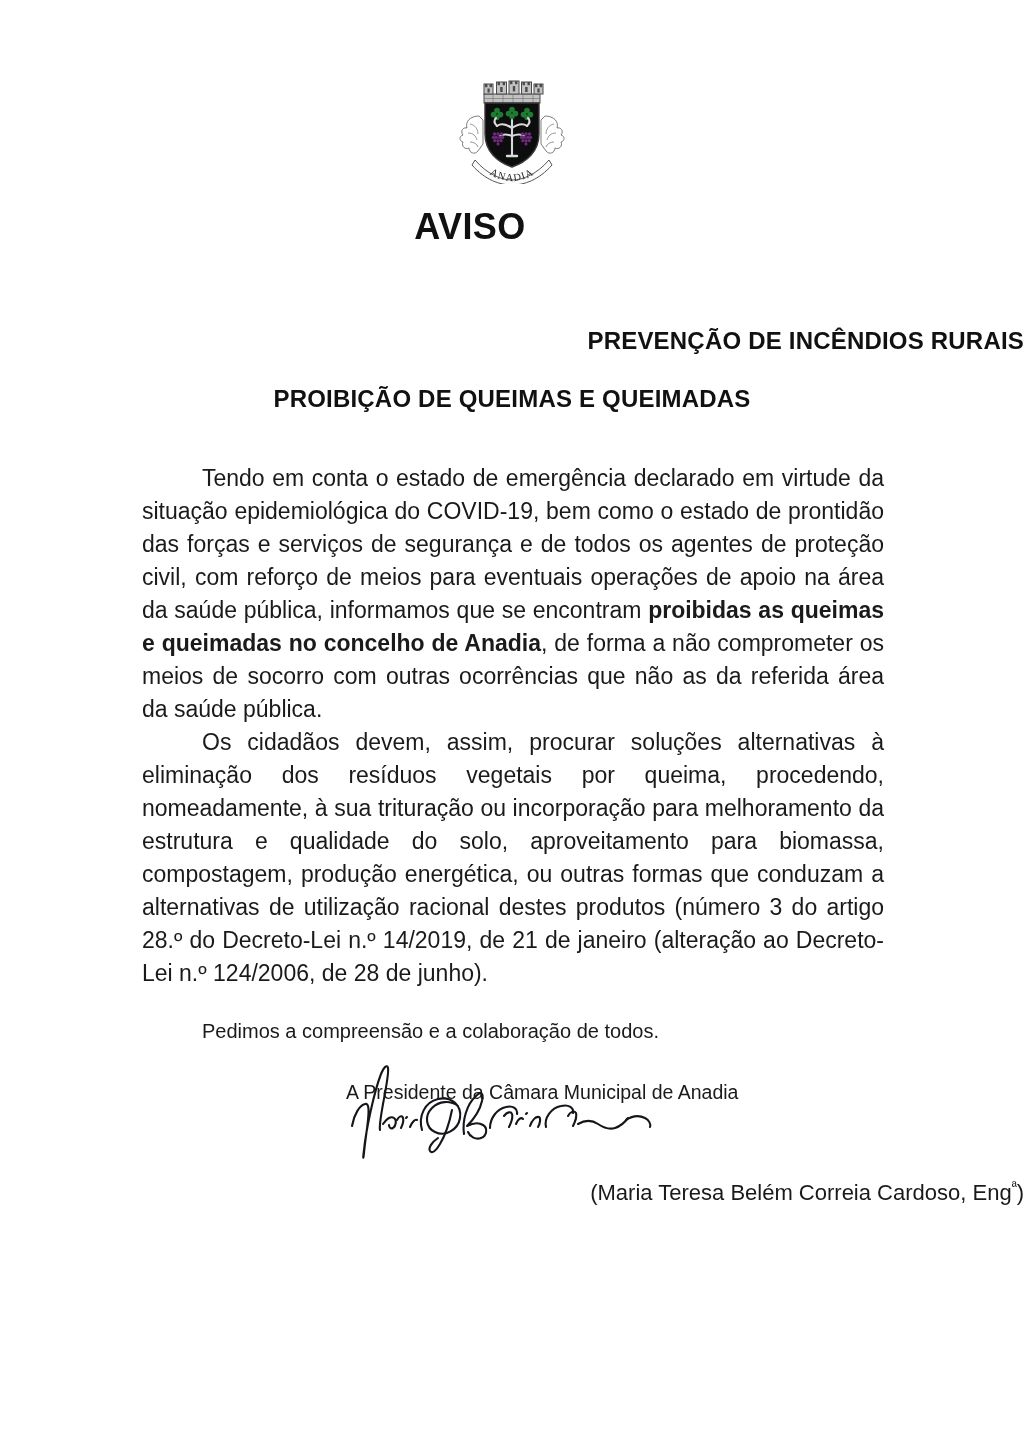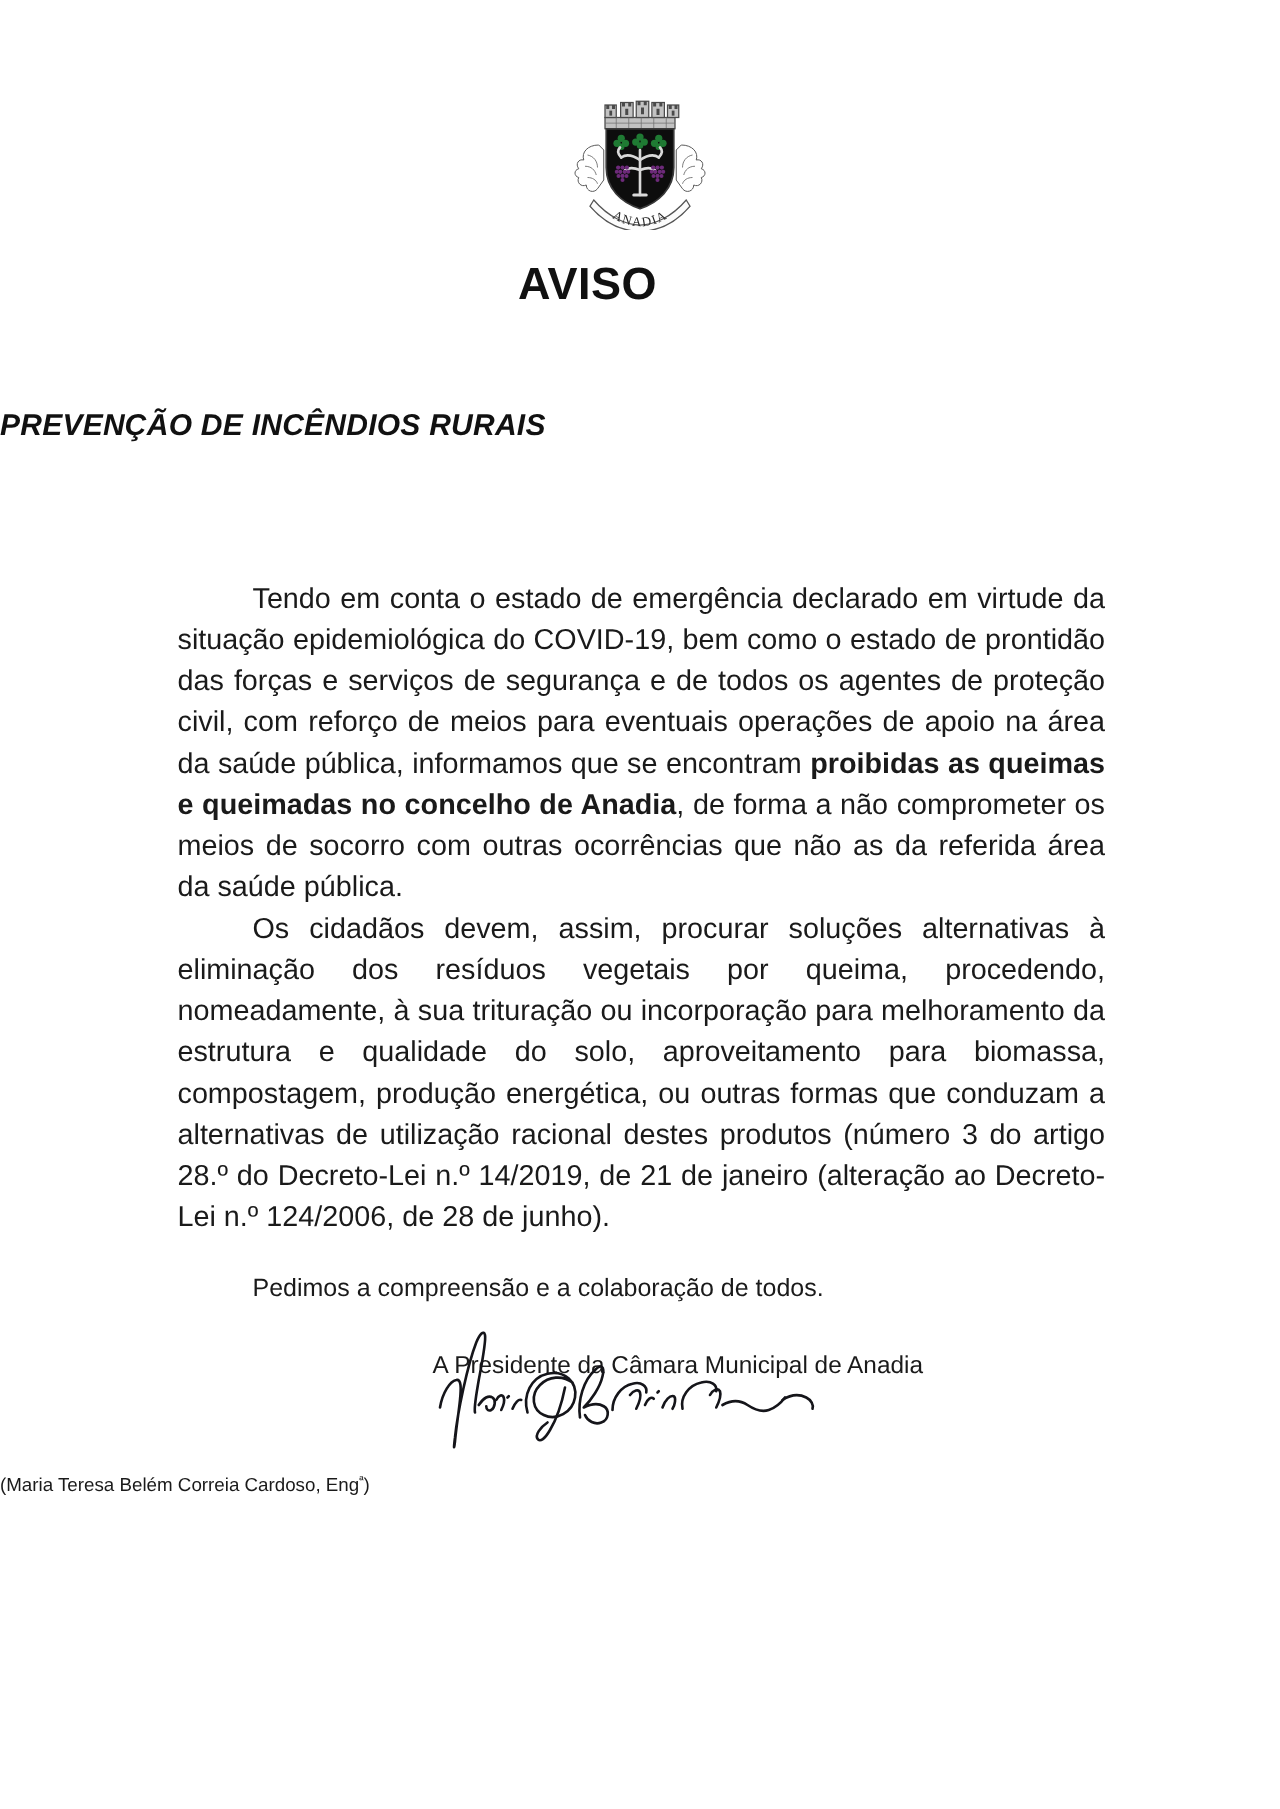--- a/index.html
+++ b/index.html
@@ -42,26 +42,25 @@
     font-size: 36px;
     font-weight: bold;
     letter-spacing: 0.4px;
     color: #111111;
   }
   .subtitle-1 {
     position: absolute;
     top: 327px;
     left: 0;
     width: 1024px;
-    text-align: left;
+    text-align: right;
     font-size: 24px;
     font-weight: bold;
     letter-spacing: 0.2px;
     color: #111111;
-    font-style: italic;
   }
   .subtitle-2 {
     position: absolute;
     top: 385px;
     left: 0;
     width: 1024px;
     text-align: center;
     font-size: 24px;
     font-weight: bold;
     letter-spacing: 0.2px;
@@ -119,22 +118,22 @@
   .signature {
     width: 360px;
     height: 110px;
     display: block;
   }
   .signer-name {
     position: absolute;
     top: 1180px;
     left: 0;
     width: 1024px;
-    text-align: left;
-    font-size: 15px;
+    text-align: right;
+    font-size: 22px;
     color: #1a1a1a;
   }
   .signer-name .sup {
     font-size: 0.62em;
     vertical-align: super;
     line-height: 0;
   }
 </style>
 </head>
 <body>
@@ -271,20 +270,21 @@
         </defs>
         <text font-family="'Liberation Serif', serif" font-size="10.5" fill="#2a2a2a" letter-spacing="1.1">
           <textPath href="#scrollpath" startOffset="50%" text-anchor="middle">ANADIA</textPath>
         </text>
       </g>
     </svg>
   </div>
 
   <div class="doc-title">AVISO</div>
   <div class="subtitle-1">PREVENÇÃO DE INCÊNDIOS RURAIS</div>
+  <div class="subtitle-2">PROIBIÇÃO DE QUEIMAS E QUEIMADAS</div>
 
   <div class="body-block">
 
     <p class="para"><span>Tendo em conta o estado de emergência declarado em virtude da situação epidemiológica do COVID-19, bem como o estado de prontidão das forças e serviços de segurança e de todos os agentes de proteção civil, com reforço de meios para eventuais operações de apoio na área da saúde pública, informamos que se encontram </span><b>proibidas as queimas e queimadas no concelho de Anadia</b><span>, de forma a não comprometer os meios de socorro com outras ocorrências que não as da referida área da saúde pública.</span></p>
 
     <p class="para">Os cidadãos devem, assim, procurar soluções alternativas à eliminação dos resíduos vegetais por queima, procedendo, nomeadamente, à sua trituração ou incorporação para melhoramento da estrutura e qualidade do solo, aproveitamento para biomassa, compostagem, produção energética, ou outras formas que conduzam a alternativas de utilização racional destes produtos (número 3 do artigo 28.º do Decreto-Lei n.º 14/2019, de 21 de janeiro (alteração ao Decreto-Lei n.º 124/2006, de 28 de junho).</p>
 
     <div class="gap-sm"></div>
 
     <p class="plain-line">Pedimos a compreensão e a colaboração de todos.</p>

